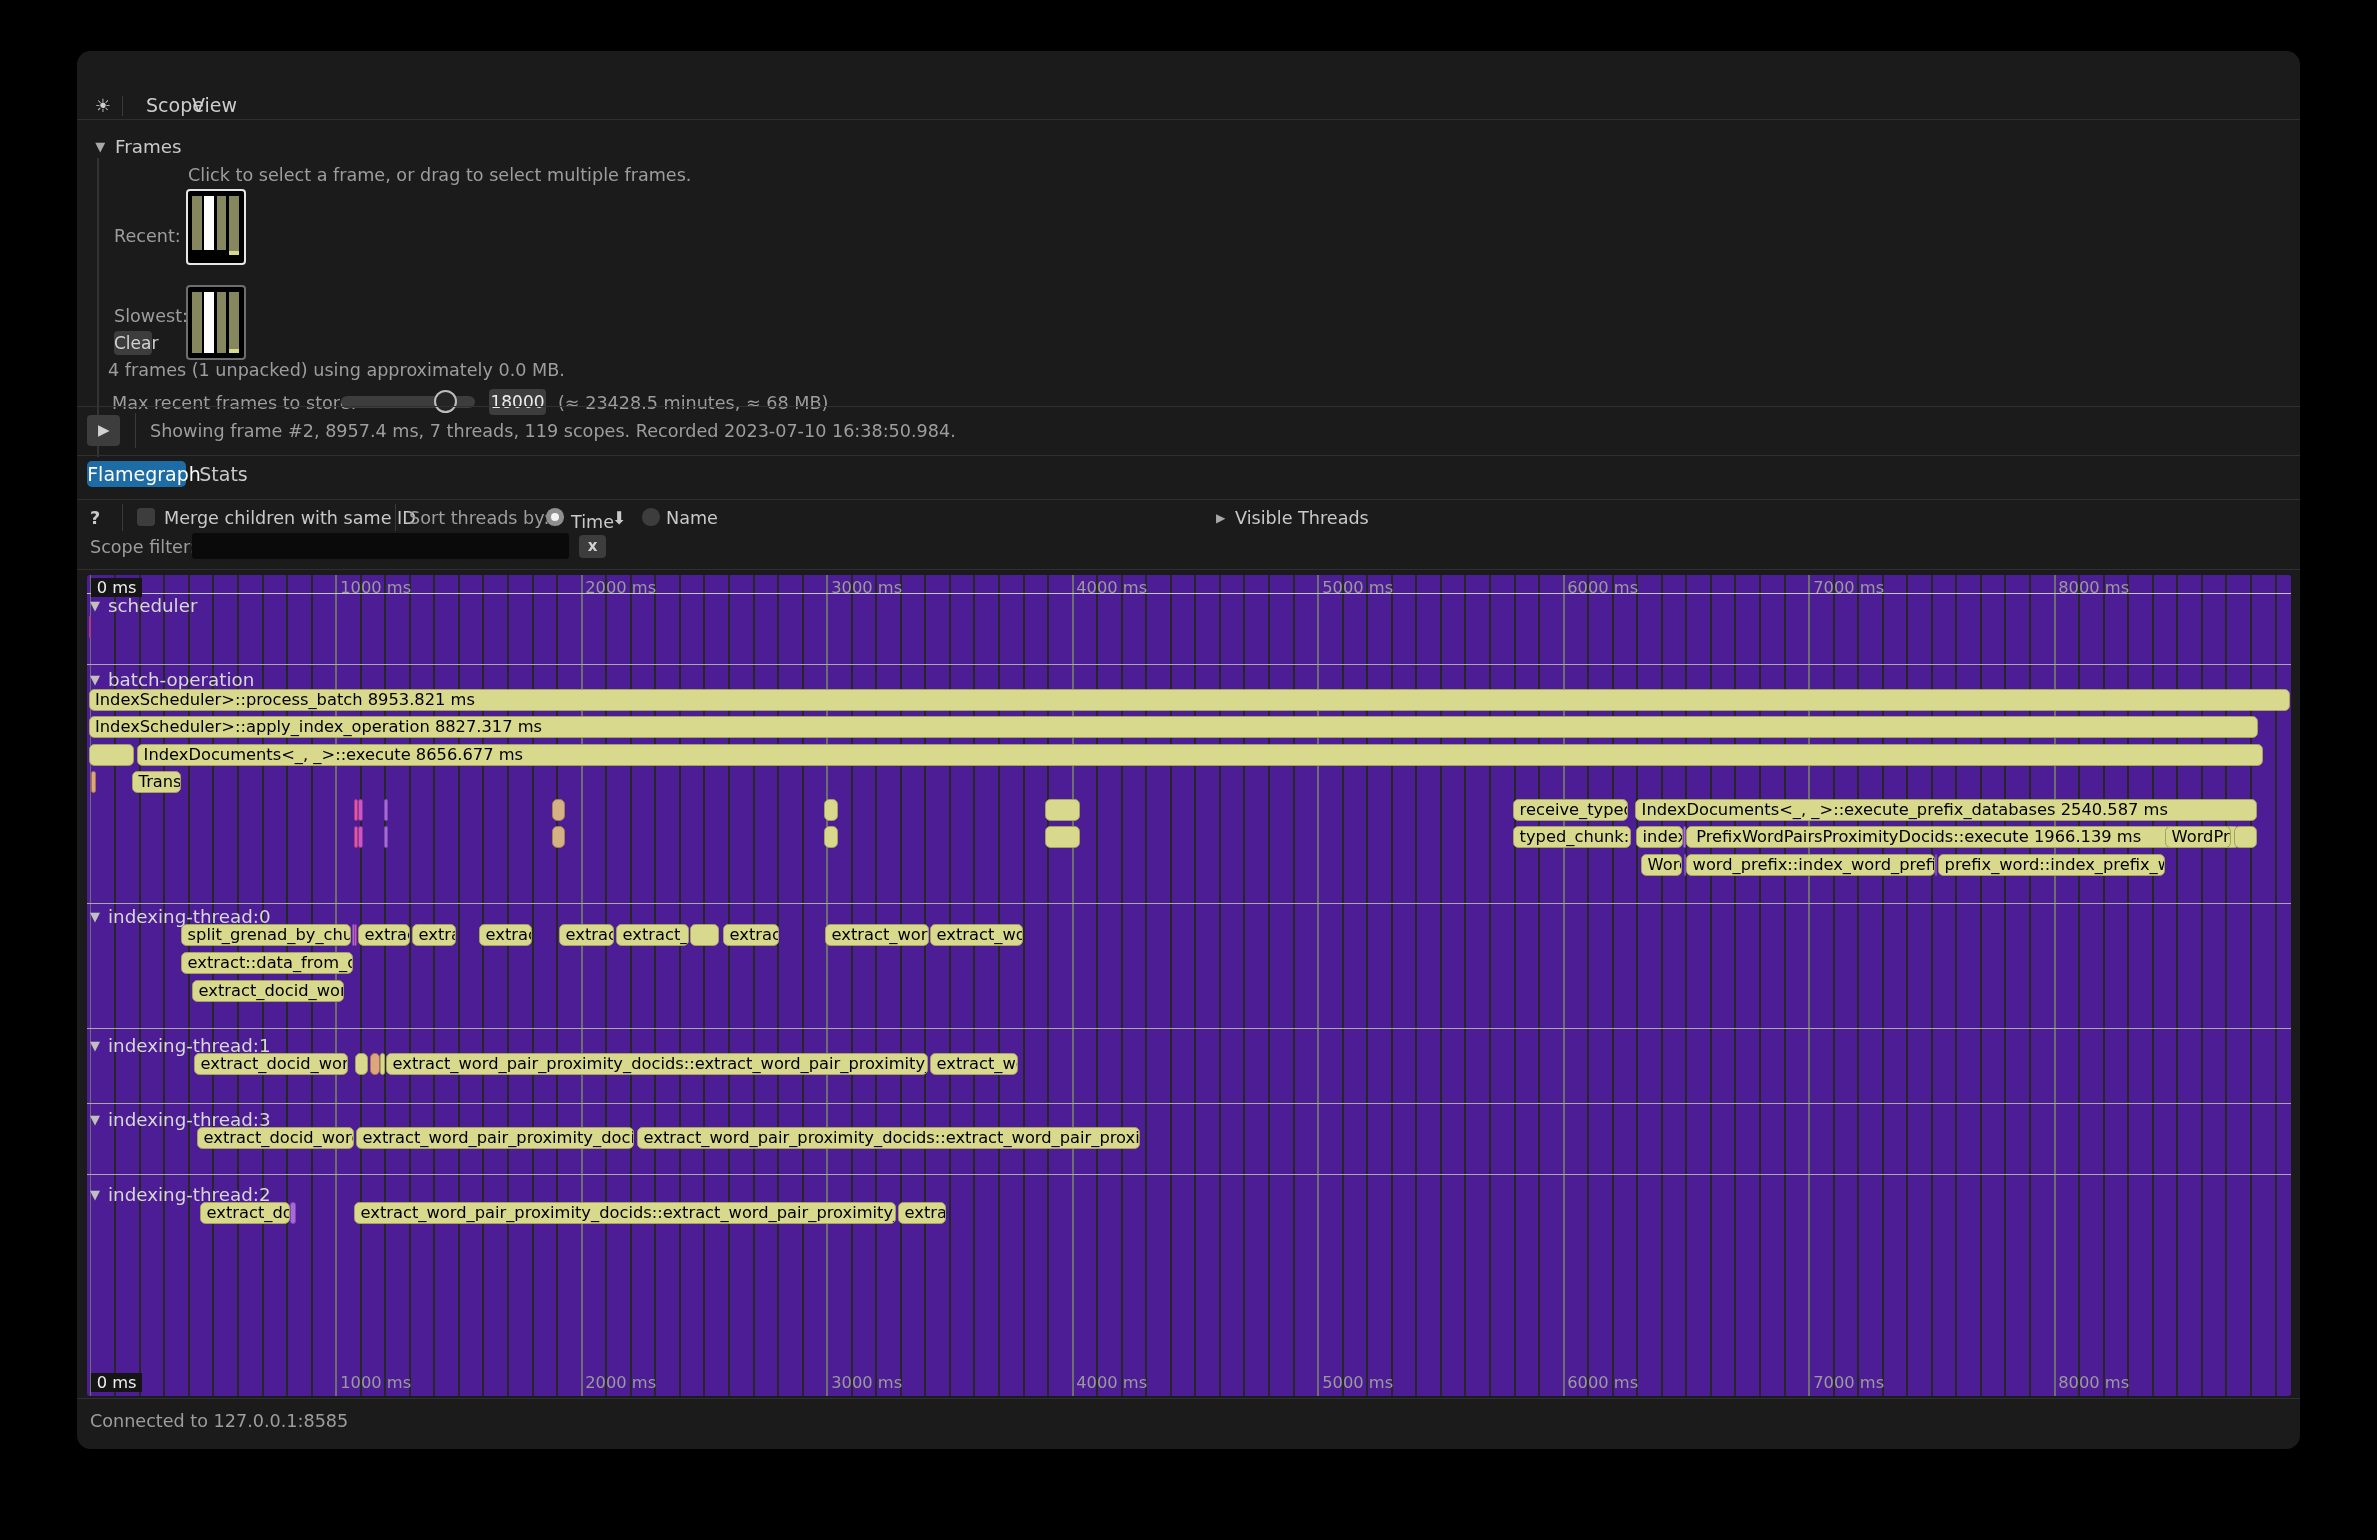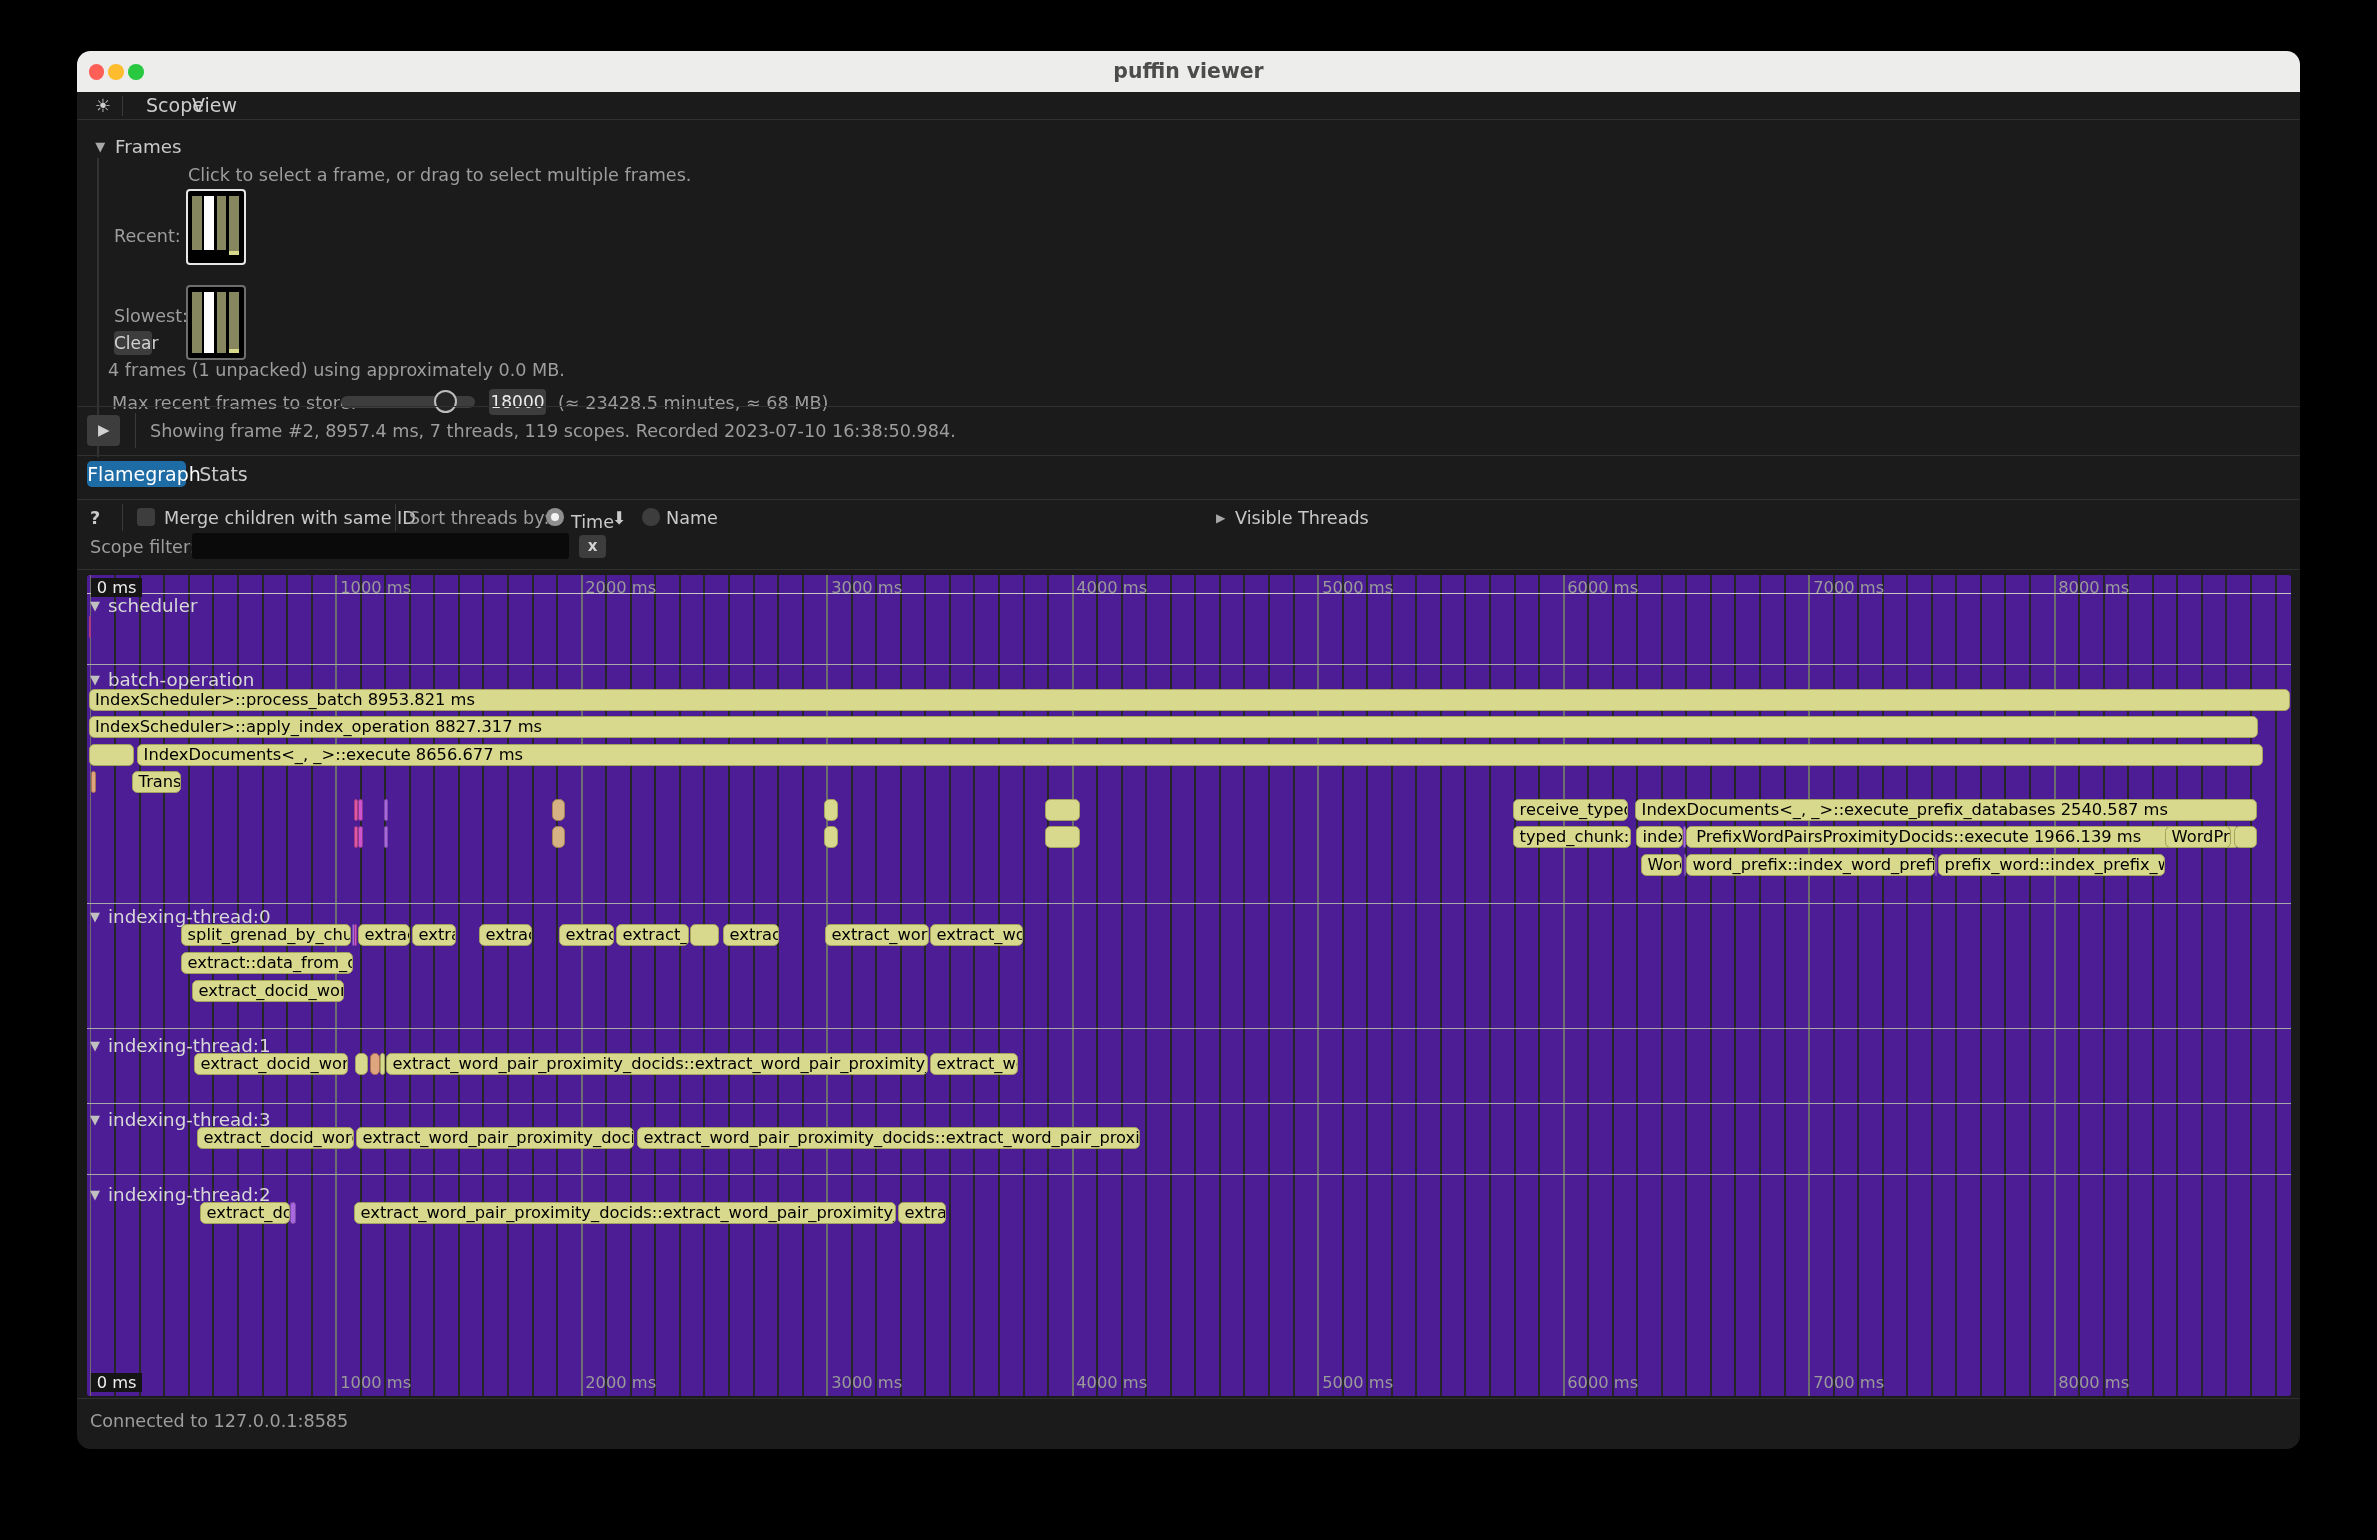--- a/index.html
+++ b/index.html
@@ -232,26 +232,20 @@
       <div class="bar" style="left: 269px; top: 552px; width: 278px; background: rgb(216, 217, 140); border: 1px solid rgb(162, 163, 92); border-radius: 5.4px; padding-left: 5.4px;">extract_word_pair_proximity_docids</div>
       <div class="bar" style="left: 550px; top: 552px; width: 503px; background: rgb(216, 217, 140); border: 1px solid rgb(162, 163, 92); border-radius: 5.4px; padding-left: 5.4px;">extract_word_pair_proximity_docids::extract_word_pair_proximity</div>
       <div class="sec-sep" style="top: 599px;"></div>
       <div class="sec-head" style="left: 2.7px; top: 609px;"><span class="tri2">▼</span><span>indexing-thread:2</span></div>
       <div class="bar" style="left: 113px; top: 627px; width: 90px; background: rgb(216, 217, 140); border: 1px solid rgb(162, 163, 92); border-radius: 5.4px; padding-left: 5.4px;">extract_doc</div>
       <div class="bar" style="left: 203px; top: 627px; width: 5.4px; background: rgb(169, 104, 221); border: 1px solid rgb(122, 75, 168); border-radius: 2.7px; padding-left: 0px;"></div>
       <div class="bar" style="left: 267px; top: 627px; width: 542px; background: rgb(216, 217, 140); border: 1px solid rgb(162, 163, 92); border-radius: 5.4px; padding-left: 5.4px;">extract_word_pair_proximity_docids::extract_word_pair_proximity_doc</div>
       <div class="bar" style="left: 811px; top: 627px; width: 48px; background: rgb(216, 217, 140); border: 1px solid rgb(162, 163, 92); border-radius: 5.4px; padding-left: 5.4px;">extrac</div>
     </div>
 
-  <div id="titlebar">
-    <span class="light" style="left:11.5px;background:#ff5f57"></span>
-    <span class="light" style="left:31px;background:#febc2e"></span>
-    <span class="light" style="left:51px;background:#28c840"></span>
-    <div id="window-title">puffin viewer</div>
-  </div>
 
   <div id="menubar">
     <span id="theme-icon">☀</span>
     <span class="vdiv" style="left:45px;top:4.1px;height:20.4px"></span>
     <span class="menu-item" style="left:69px">Scope</span>
     <span class="menu-item" style="left:115px">View</span>
   </div>
   <div class="hsep" style="top:68px"></div>
 
   <span class="tri" style="left:18.3px;top:88px">▼</span>

